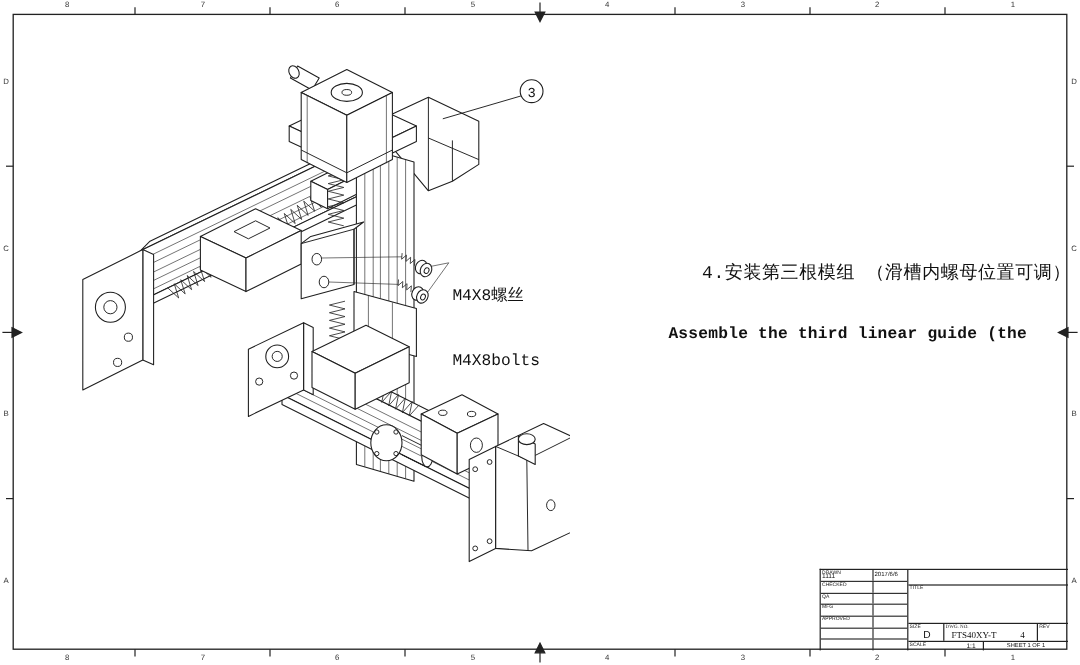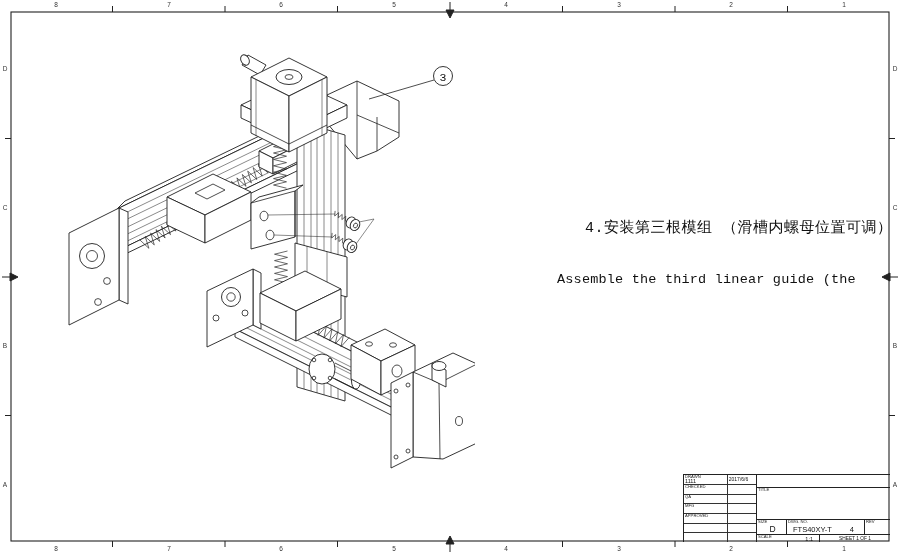--- a/index.html
+++ b/index.html
@@ -12,38 +12,38 @@
       width:8px;text-align:center;line-height:10px;}
   
   .p{fill:#fff;stroke:#1f1f1f;stroke-width:0.9;stroke-linejoin:round;}
   .l{fill:none;stroke:#1f1f1f;stroke-width:0.8;}
   .t{fill:none;stroke:#2a2a2a;stroke-width:0.55;}
   .coil{fill:none;stroke:#2a2a2a;stroke-width:0.7;}
   
   #note-screws{position:absolute;left:377px;top:203px;font-size:13.5px;line-height:18px;white-space:pre;}
   #note-step{position:absolute;left:557px;top:186px;line-height:17px;white-space:pre;}
   #note-step .cn{font-size:15px;letter-spacing:0.5px;margin-left:28px;}
-  #note-step .en{font-size:13.5px;letter-spacing:0.2px;}
+  #note-step .en{font-size:13.5px;letter-spacing:0.2px;font-weight:bold;}
   
   #tb{position:absolute;left:683px;top:474px;width:206px;height:67px;border-left:1px solid #222;border-top:1px solid #222;
       display:flex;font-family:"Liberation Sans",sans-serif;}
   #tb .left{width:72px;display:flex;flex-direction:column;border-right:1px solid #222;}
   #tb .trow{flex:1;display:flex;border-bottom:1px solid #333;position:relative;}
   #tb .trow:last-child{border-bottom:none;}
   #tb .nm{width:44px;position:relative;}
   #tb .dt{width:28px;border-left:1px solid #333;font-size:5px;line-height:9px;padding-left:1px;}
   #tb .lab{position:absolute;left:1px;top:0;font-size:4.2px;line-height:4.5px;color:#222;}
   #tb .val{position:absolute;left:1px;bottom:0;font-size:5.5px;line-height:6px;}
   #tb .right{flex:1;display:flex;flex-direction:column;}
   #tb .rtop{height:12px;border-bottom:1px solid #222;}
   #tb .rtitle{height:31px;border-bottom:1px solid #222;position:relative;}
   #tb .rsize{height:14px;border-bottom:1px solid #222;display:flex;}
   #tb .cell{position:relative;border-right:1px solid #222;}
   #tb .c-size{width:29px;}
-  #tb .c-dwg{width:77px;display:flex;align-items:flex-end;}
+  #tb .c-dwg{width:77px;display:flex;align-items:flex-end;font-family:Liberation Serif, serif;}
   #tb .c-rev{flex:1;border-right:none;}
   #tb .bigv{font-size:8.5px;line-height:10px;width:100%;text-align:center;}
   #tb .dwgv{font-size:7.5px;line-height:9px;padding-left:6px;}
   #tb .dwgn{font-size:7.5px;line-height:9px;margin-left:auto;margin-right:10px;}
   #tb .rscale{flex:1;display:flex;position:relative;}
   #tb .c-scale{width:62px;}
   #tb .scv{position:absolute;right:6px;bottom:0;font-size:5.5px;}
   #tb .c-sheet{flex:1;border-right:none;font-size:4.8px;display:flex;align-items:center;justify-content:center;}
 </style>
 </head>
@@ -264,20 +264,24 @@
       <line class="t" x1="319" y1="194" x2="301" y2="219"></line>
     </g>
 
     <g>
       <line class="l" x1="379" y1="55" x2="314" y2="74"></line>
       <circle class="p" cx="388" cy="51" r="9.5"></circle>
       <text x="388" y="55.5" text-anchor="middle" font-family="Liberation Mono, monospace" font-size="11.5" fill="#111">3</text>
     </g>
   </svg>
 
+  <div id="note-screws">
+    <div>M4X8螺丝</div>
+    <div>M4X8bolts</div>
+  </div>
 
   <div id="note-step">
     <div class="cn">4.安装第三根模组 （滑槽内螺母位置可调）</div>
     <div class="en">Assemble the third linear guide (the</div>
   </div>
 
   <div id="tb">
     <div class="left">
       <div class="trow">
         <div class="nm">

